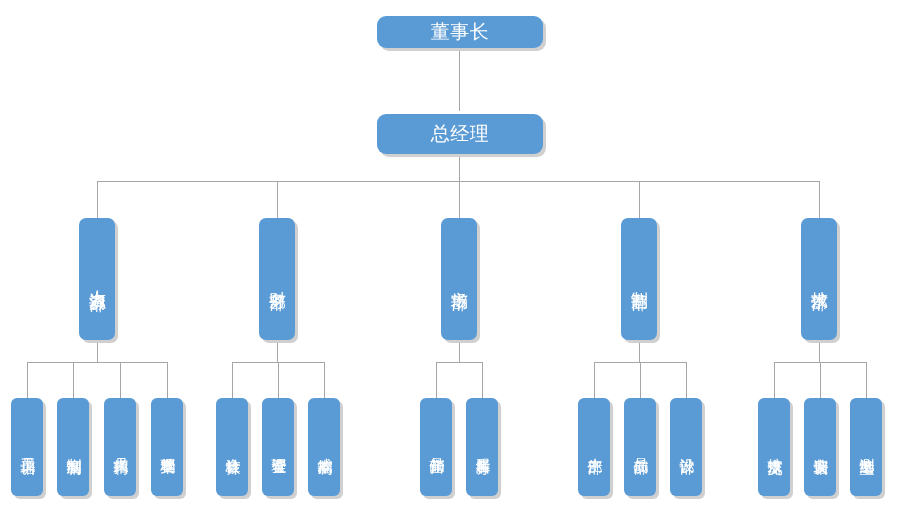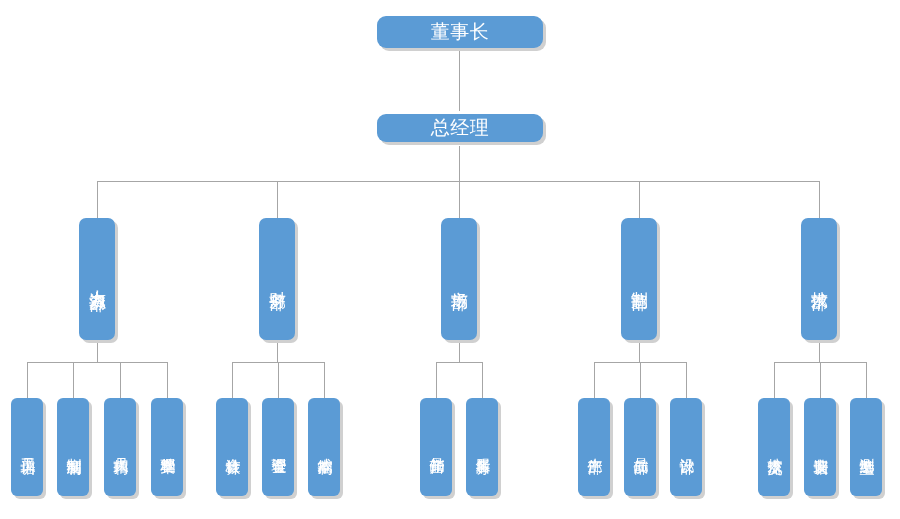--- a/index.html
+++ b/index.html
@@ -97,21 +97,21 @@
   <div class="conn v" style="left:686px; top:362px; height:36px;"></div>
 
   <div class="conn v" style="left:819px; top:340px; height:22px;"></div>
   <div class="conn h" style="left:774px; top:362px; width:92px;"></div>
   <div class="conn v" style="left:774px; top:362px; height:36px;"></div>
   <div class="conn v" style="left:820px; top:362px; height:36px;"></div>
   <div class="conn v" style="left:866px; top:362px; height:36px;"></div>
 
   <div class="node horizontal" style="left:377px; top:16px; width:166px; height:32px;">董事长</div>
 
-  <div class="node horizontal" style="left:377px; top:114px; width:166px; height:28px;">总经理</div>
+  <div class="node horizontal" style="left:377px; top:114px; width:166px; height:40px;">总经理</div>
 
   <div class="node vertical" style="left:79px; top:218px; width:36px; height:122px;">人力资源部</div>
   <div class="node vertical" style="left:259px; top:218px; width:36px; height:122px;">财务部</div>
   <div class="node vertical" style="left:441px; top:218px; width:36px; height:122px;">市场部</div>
   <div class="node vertical" style="left:621px; top:218px; width:36px; height:122px;">制造部</div>
   <div class="node vertical" style="left:801px; top:218px; width:36px; height:122px;">技术部</div>
 
   <div class="node vertical leaf" style="left:11px; top:398px; width:32px; height:98px;">员工培训</div>
   <div class="node vertical leaf" style="left:57px; top:398px; width:32px; height:98px;">制度编制</div>
   <div class="node vertical leaf" style="left:104px; top:398px; width:32px; height:98px;">人员招聘</div>

